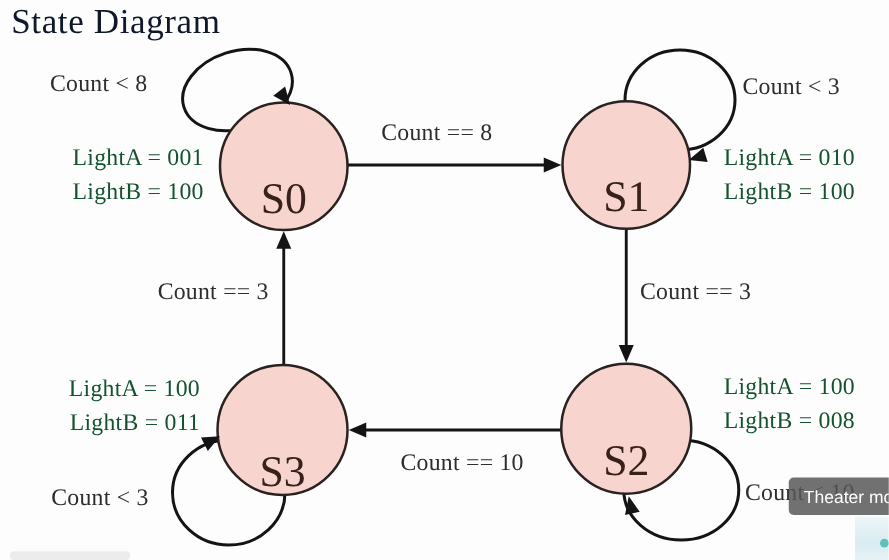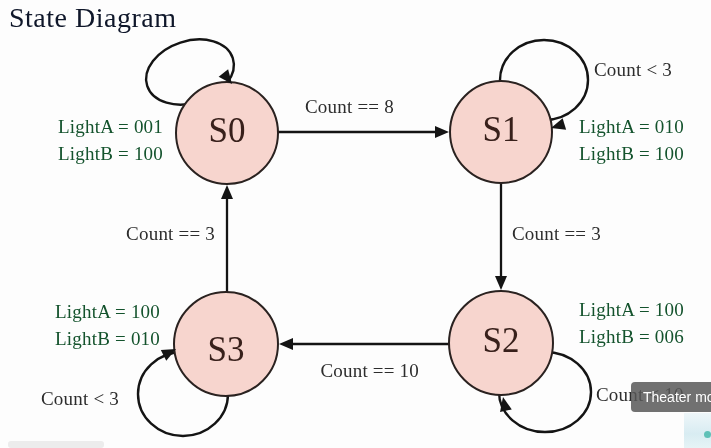--- a/index.html
+++ b/index.html
@@ -18,21 +18,21 @@
     position:absolute;font-size:19px;color:#2d2d2d;
     white-space:nowrap;letter-spacing:.2px;
   }
   .lights{
     position:absolute;font-size:19px;color:#14532d;
     line-height:27px;white-space:nowrap;letter-spacing:.2px;
   }
   .lights.right-align{text-align:right;}
   .state-label{
     position:absolute;width:80px;text-align:center;
-    font-size:35px;color:#38201b;
+    font-size:35px;color:#38201b;margin-top:28px;
   }
   .tooltip{
     position:absolute;left:631px;top:382px;height:30px;width:110px;
     background:rgba(88,88,88,.85);border-radius:4px;
     color:#fff;font-family:"Liberation Sans","DejaVu Sans",sans-serif;
     font-size:14px;line-height:30px;padding-left:12px;box-sizing:border-box;
     white-space:nowrap;overflow:hidden;
   }
   .artifact-blue{
     position:absolute;left:684px;top:413px;width:27px;height:35px;
@@ -79,44 +79,45 @@
     <path d="M0 0 L-14 -6 L-14 6 Z" fill="#141414" transform="translate(176 349) rotate(-27)"></path>
   </svg>
 
   <div class="title">State Diagram</div>
 
   <div class="state-label" style="left:187px;top:111px;">S0</div>
   <div class="state-label" style="left:461px;top:110px;">S1</div>
   <div class="state-label" style="left:461px;top:321px;">S2</div>
   <div class="state-label" style="left:186px;top:330px;">S3</div>
 
+  <div class="lbl" style="left:40px;top:57px;">Count &lt; 8</div>
   <div class="lbl" style="left:594px;top:59px;">Count &lt; 3</div>
   <div class="lbl" style="left:596px;top:384px;">Count &lt; 10</div>
   <div class="lbl" style="left:41px;top:388px;">Count &lt; 3</div>
 
   <div class="lbl" style="left:305px;top:96px;width:118px;text-align:left;">Count == 8</div>
   <div class="lbl" style="left:512px;top:223px;">Count == 3</div>
   <div class="lbl" style="left:299px;top:360px;width:120px;text-align:right;">Count == 10</div>
   <div class="lbl" style="left:108px;top:223px;width:107px;text-align:right;">Count == 3</div>
 
   <div class="lights right-align" style="left:28px;top:113px;width:135px;">
     <div>LightA = 001</div>
     <div>LightB = 100</div>
   </div>
   <div class="lights" style="left:579px;top:113px;">
     <div>LightA = 010</div>
     <div>LightB = 100</div>
   </div>
   <div class="lights" style="left:579px;top:296px;">
     <div>LightA = 100</div>
-    <div>LightB = 006</div>
+    <div>LightB = 008</div>
   </div>
   <div class="lights right-align" style="left:30px;top:298px;width:130px;">
     <div>LightA = 100</div>
-    <div>LightB = 010</div>
+    <div>LightB = 011</div>
   </div>
 
   <div class="tooltip">Theater mode</div>
 
   <div class="artifact-blue"></div>
   <div class="artifact-dot"></div>
   <div class="artifact-smudge"></div>
 
 </div>
 

